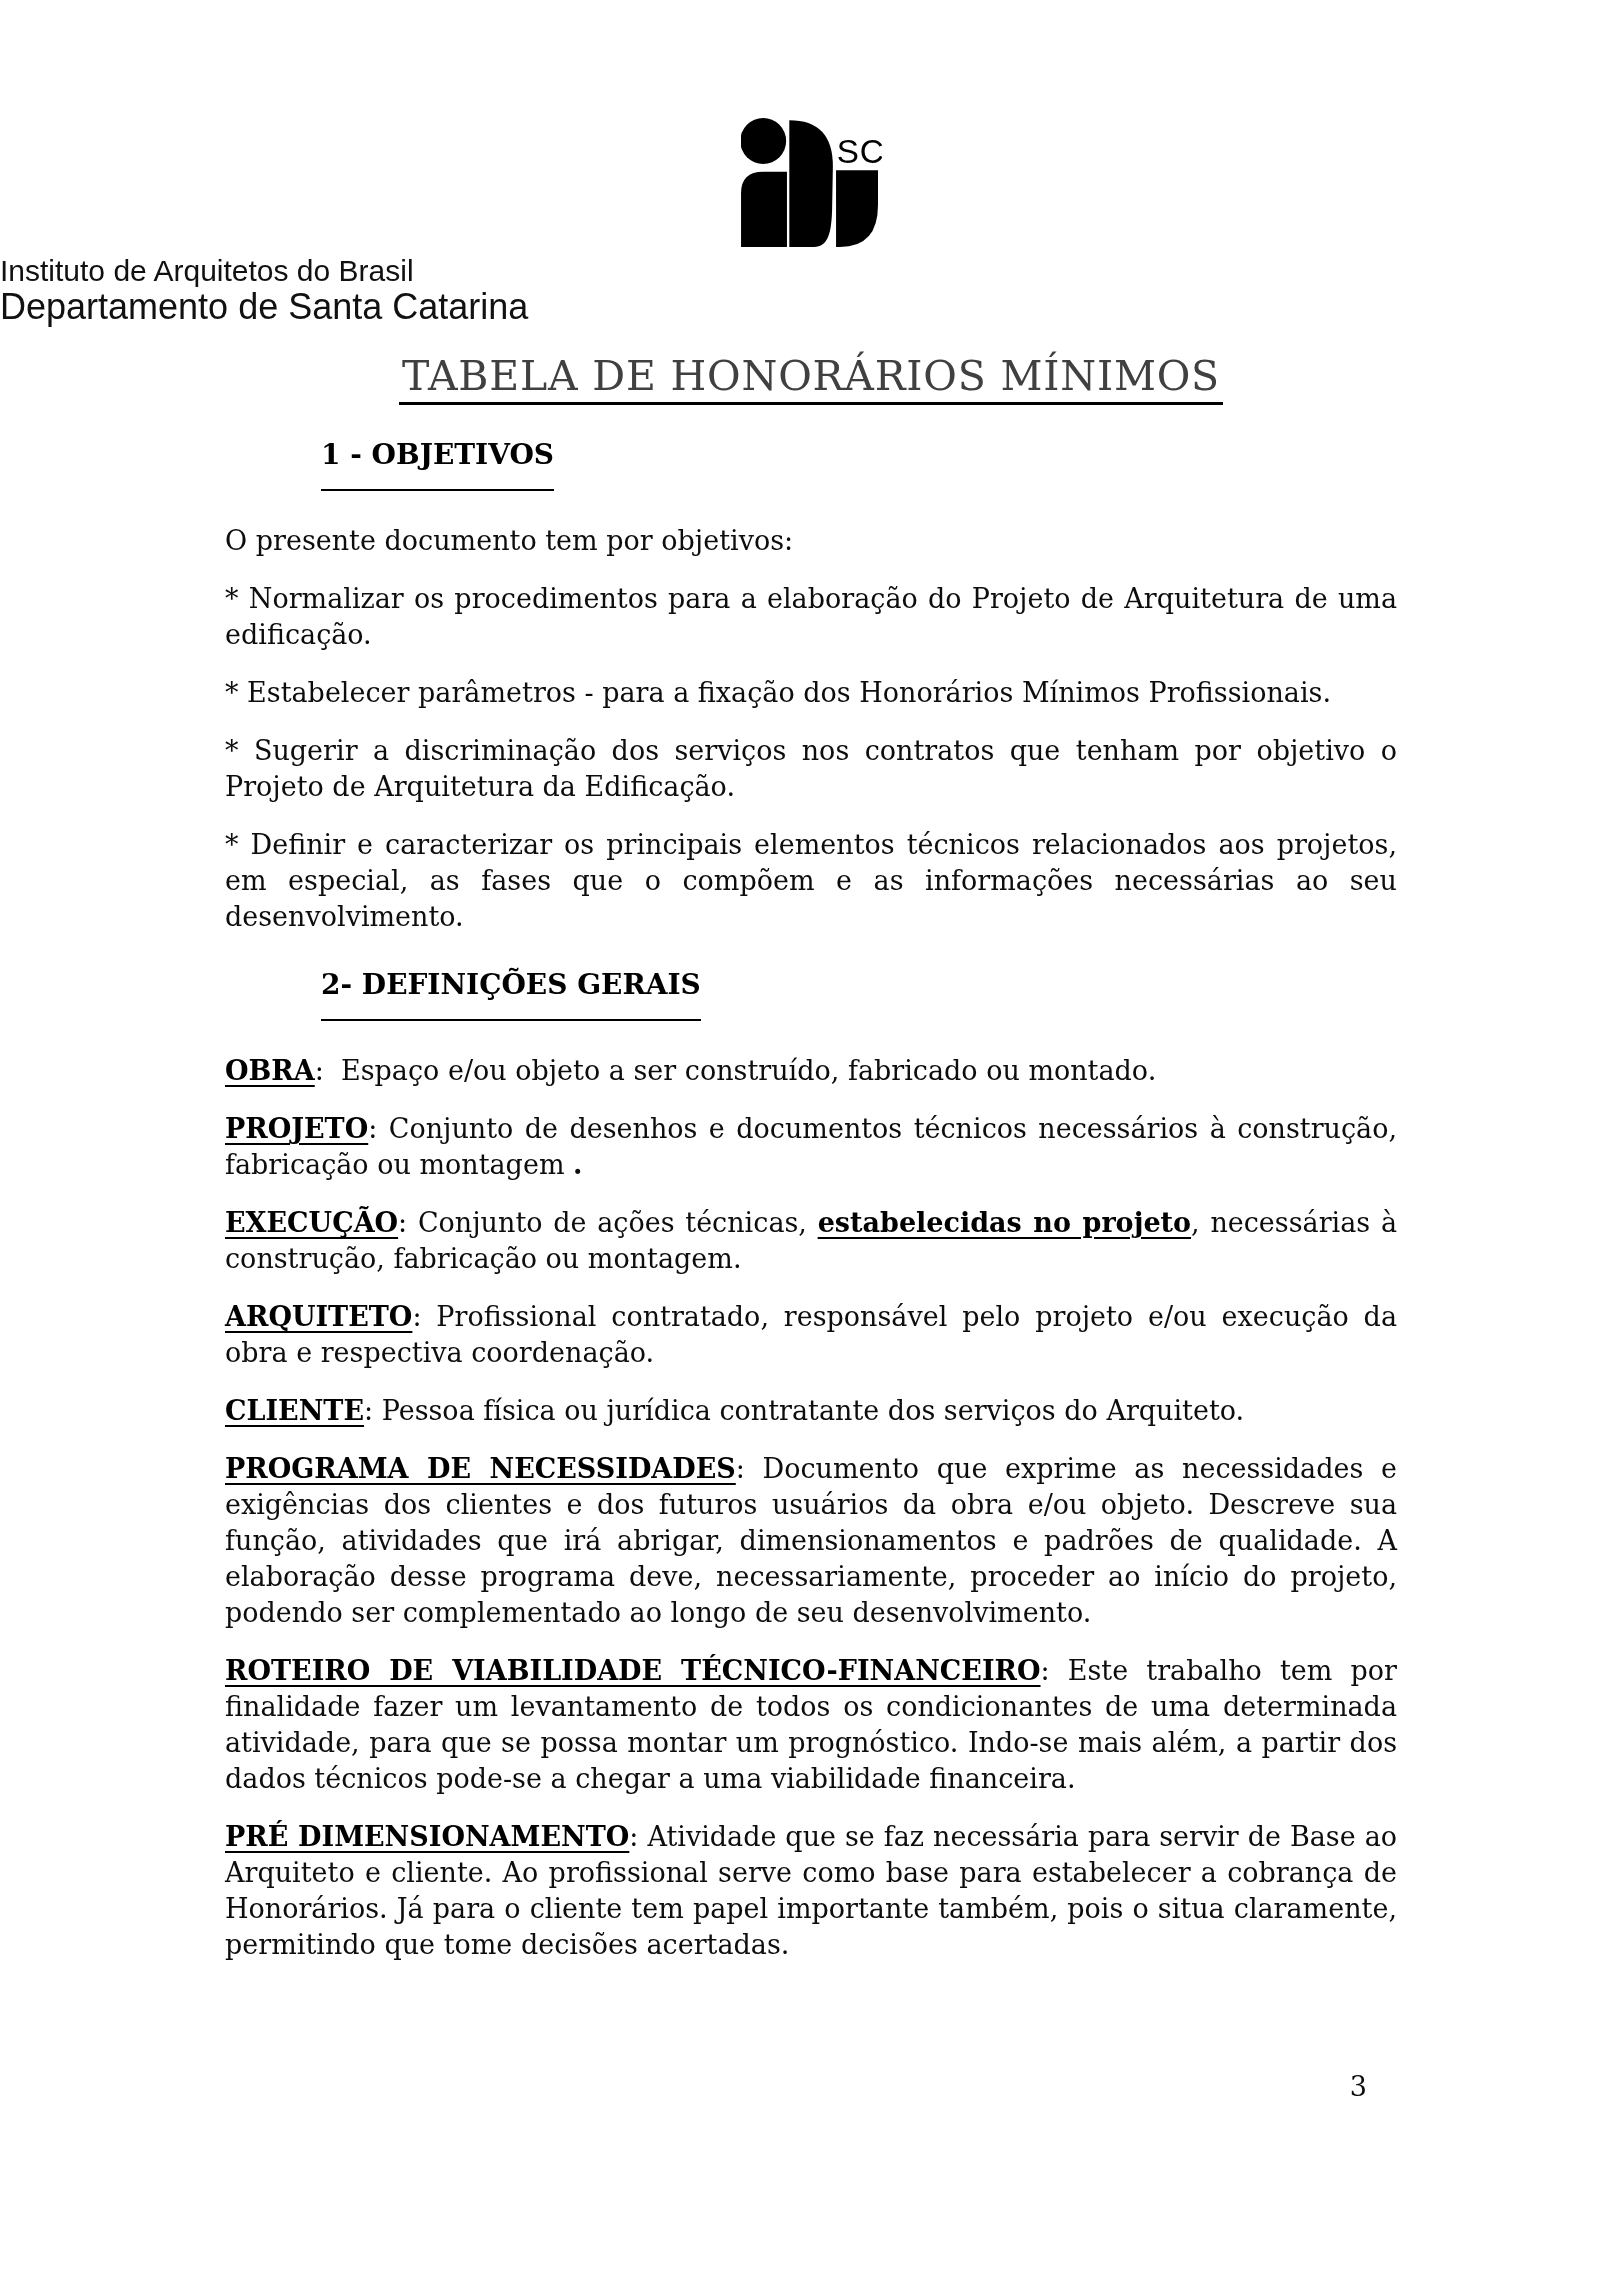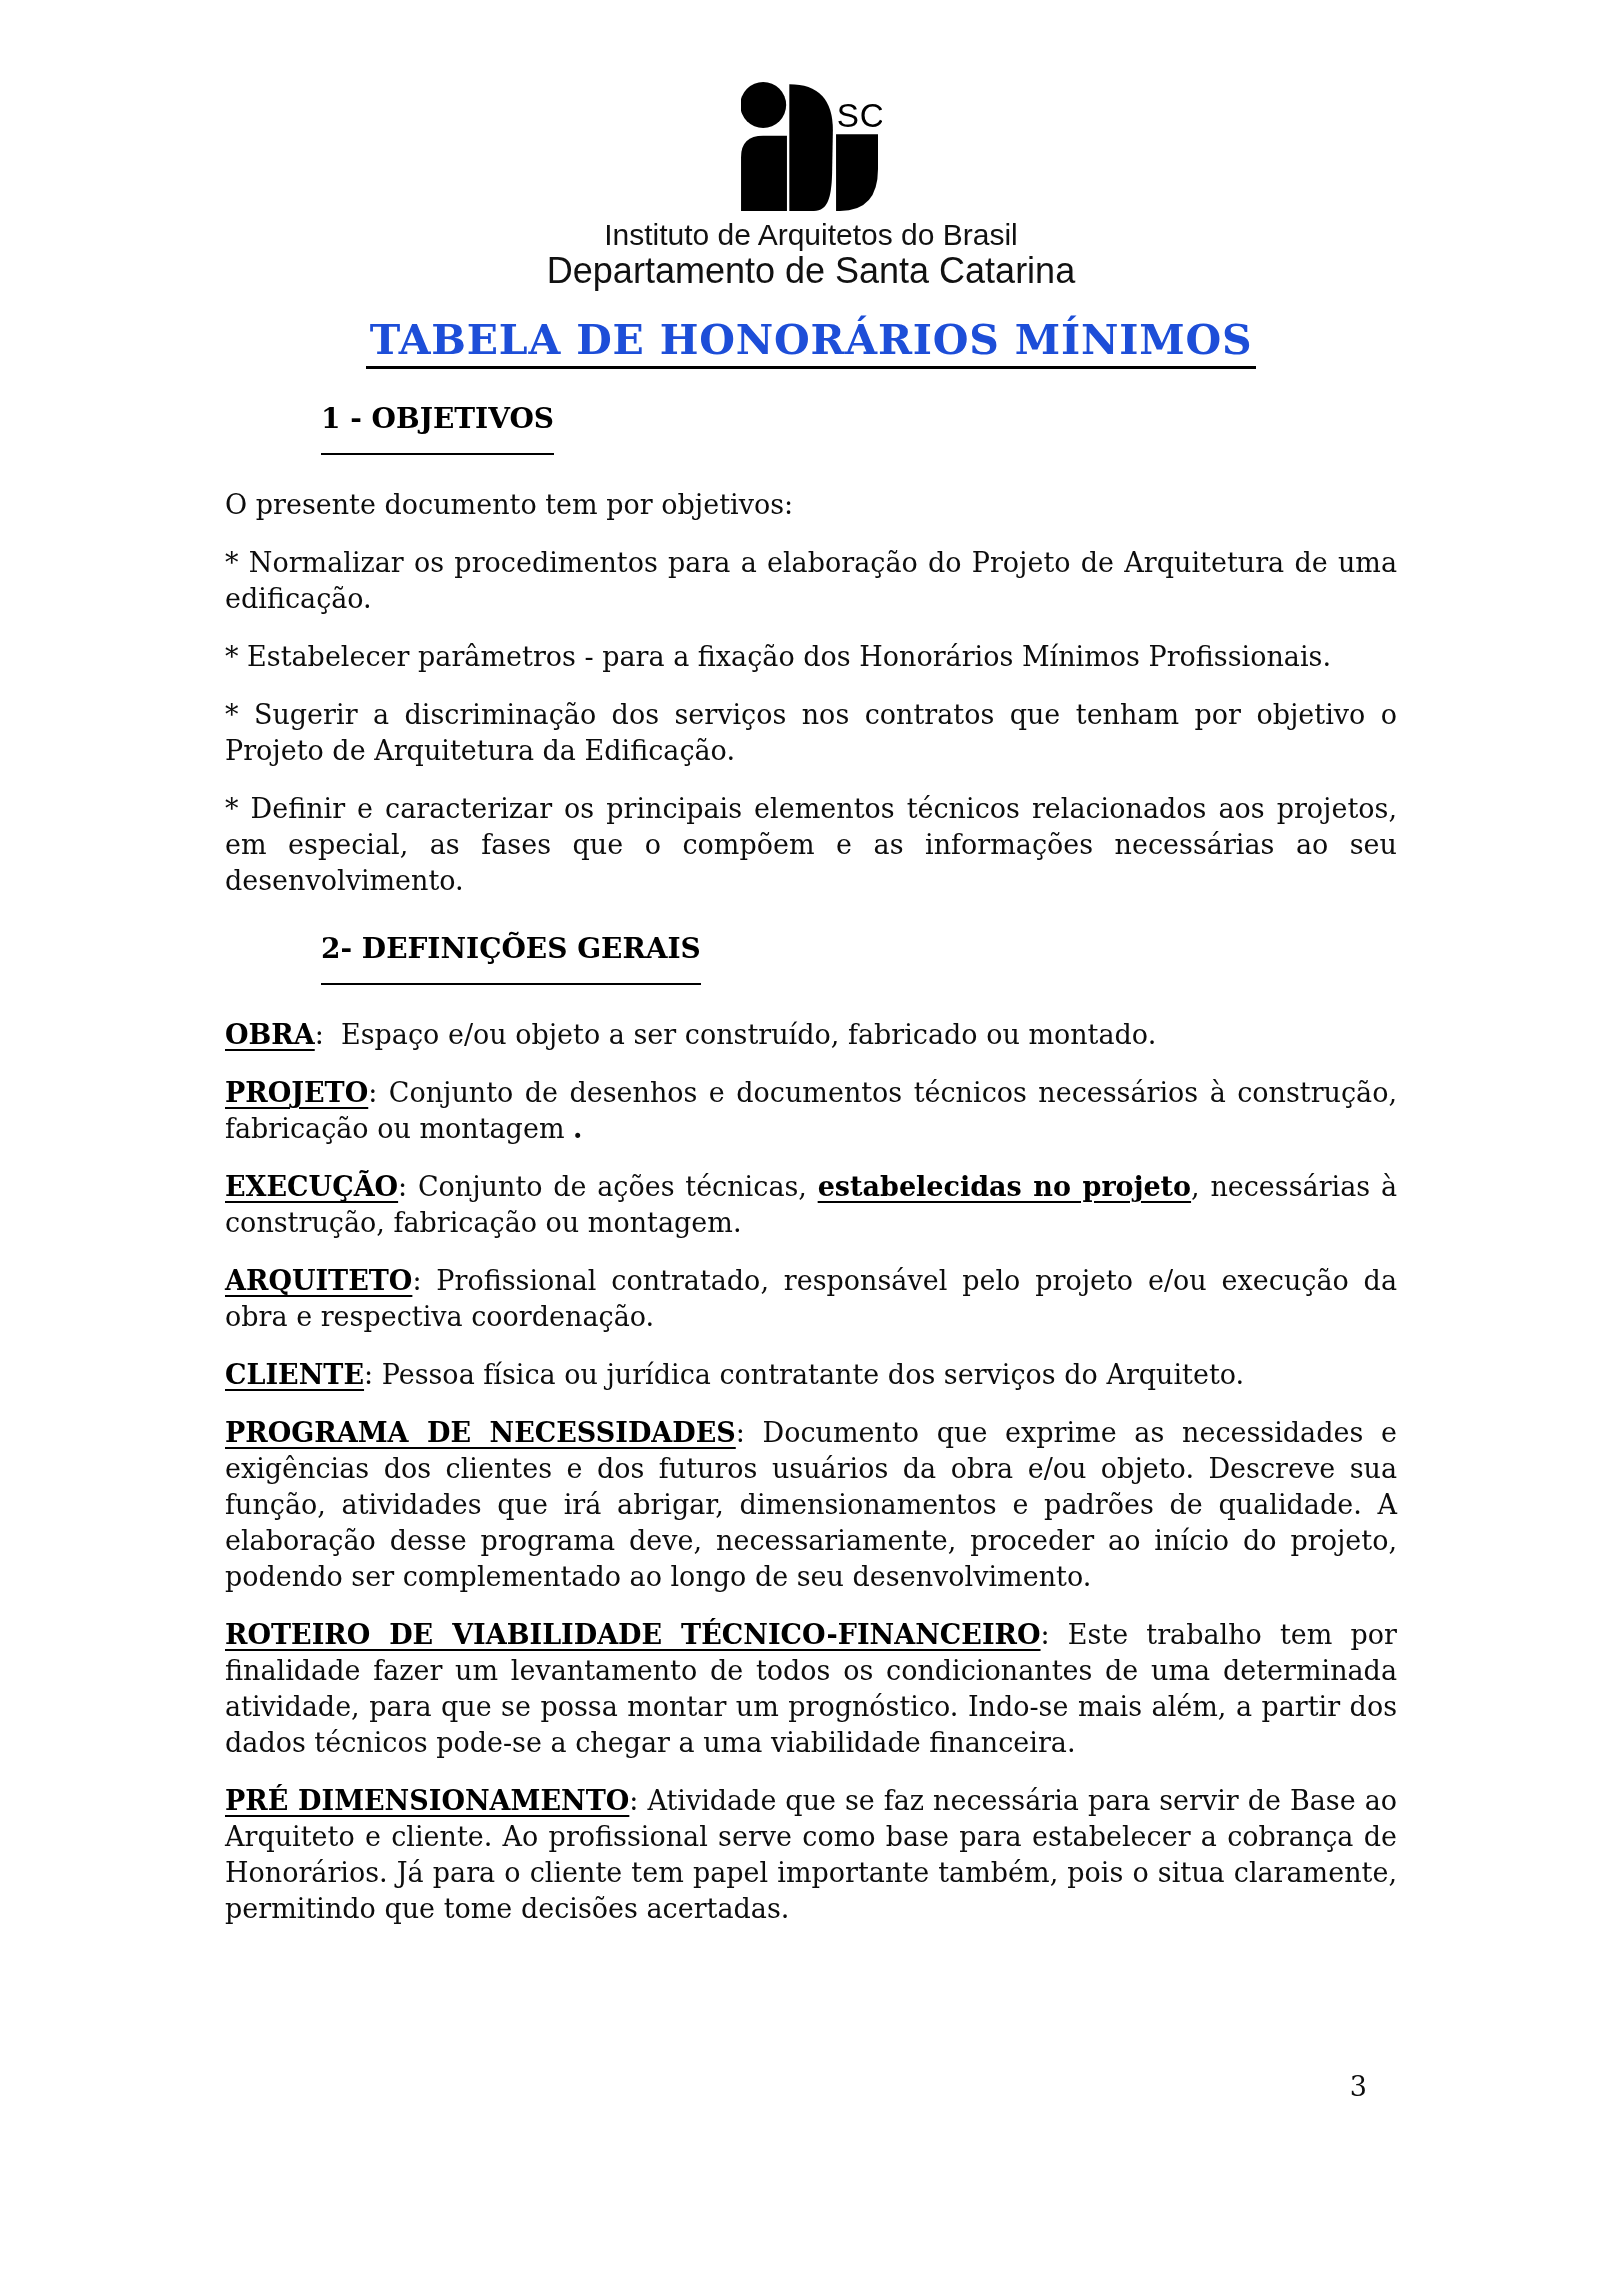--- a/index.html
+++ b/index.html
@@ -6,40 +6,40 @@
   .page {
     position: relative;
     width: 1622px;
     height: 2295px;
     background: #ffffff;
     color: #0d0d0d;
     overflow: hidden;
     font-family: "DejaVu Serif", "Liberation Serif", serif;
   }
   
-  .header { text-align: center; padding-top: 78px; }
+  .header { padding-top: 102px; margin-top: 12px; }
   .logo { display: block; margin: 0 auto; width: 141px; height: 133px; }
   .org-line1 {
     margin-top: 6.3px;
     font-family: "Liberation Sans", "DejaVu Sans", sans-serif;
     font-size: 30px; line-height: 36px; color: #111;
   }
   .org-line2 {
     font-family: "Liberation Sans", "DejaVu Sans", sans-serif;
     font-size: 36px; line-height: 35px; color: #111;
   }
   
   .doc-title-wrap { text-align: center; margin-top: 28.5px; }
   .doc-title {
     display: inline-block;
-    font-weight: bold;
+    font-weight: normal;
     font-size: 41px;
     line-height: 46px;
     letter-spacing: 0.8px;
-    color: #1d4ed8;
+    color: #404040;
     border-bottom: 3.2px solid #000;
     padding: 0 3.2px 3.2px 3.2px;
   }
   
   .parte-line {
     text-align: center;
     margin-top: 35px;
     font-weight: bold;
     font-size: 28.5px;
     line-height: 35px;

